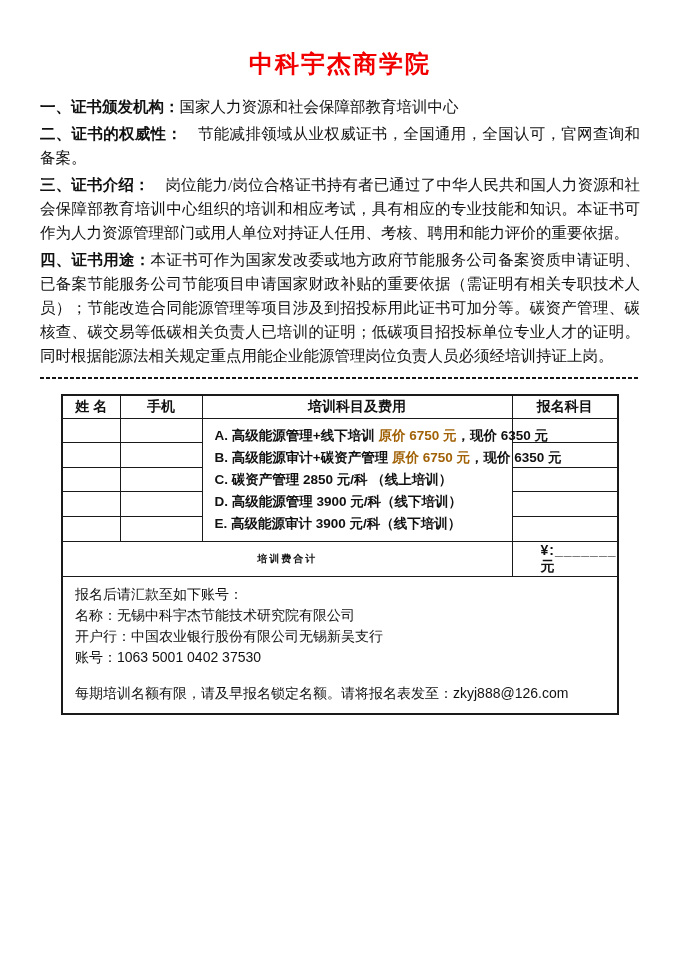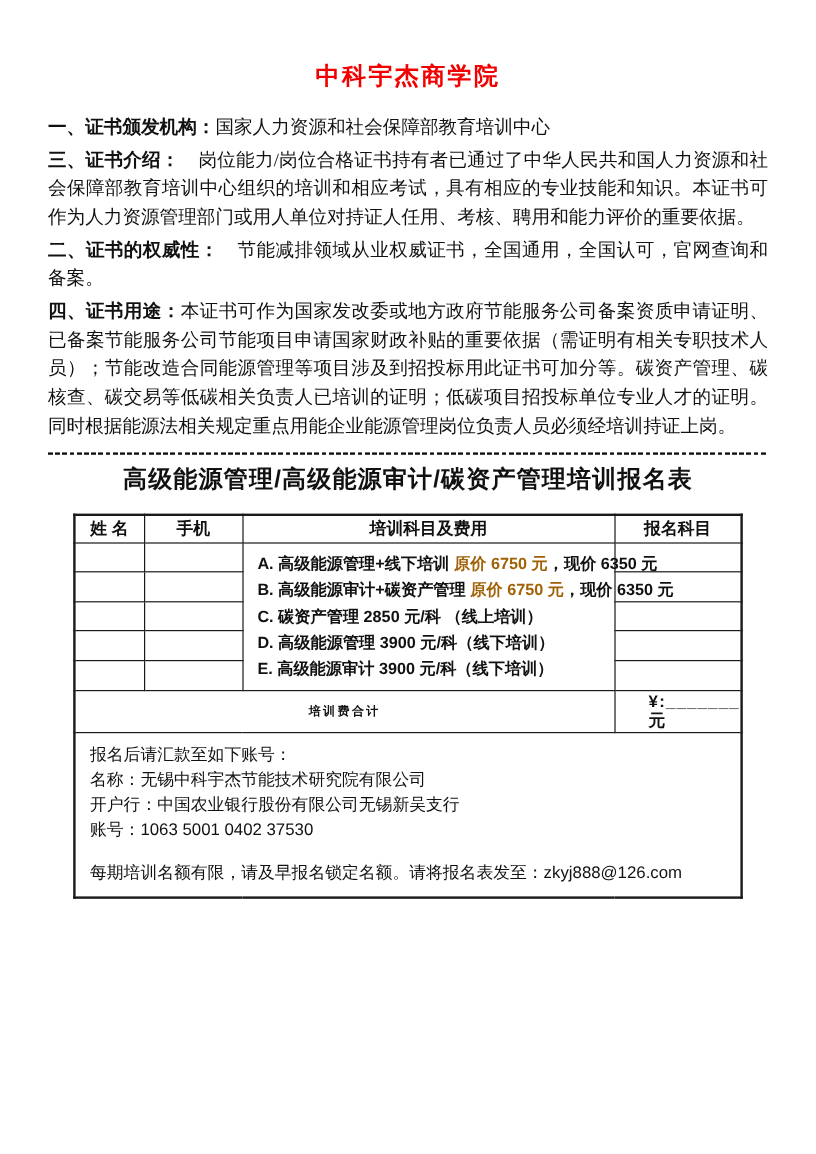--- a/index.html
+++ b/index.html
@@ -6,21 +6,21 @@
   html,body { background:#ffffff; }
   body {
     width:680px; height:962px; overflow:hidden;
     font-family:"Liberation Serif","DejaVu Serif",serif;
     color:#111;
   }
   .page { width:680px; height:962px; padding:48px 40px 0 40px; }
 
   .doc-title {
     text-align:center; color:#f20000; font-weight:bold;
-    font-size:20px; line-height:32px; letter-spacing:2px;
+    font-size:24px; line-height:32px; letter-spacing:2px;
   }
   .doc-subtitle {
     text-align:center; color:#f20000; font-weight:bold;
     font-size:17px; line-height:22px; margin-top:15px;
   }
 
   .sections { margin-top:15px; font-size:15.5px; line-height:24px; text-align:justify; }
   .para { margin-top:3px; }
   .para .lead { font-weight:bold; }
 
@@ -63,28 +63,27 @@
 </style>
 </head>
 <body>
 
 <div class="page">
 
   <div class="doc-title">中科宇杰商学院</div>
 
   <div class="sections">
     <div class="para"><span class="lead">一、证书颁发机构：</span><span>国家人力资源和社会保障部教育培训中心</span></div>
+    <div class="para"><span class="lead">二、证书的权威性：</span><span>　节能减排领域从业权威证书，全国通用，全国认可，官网查询和备案。</span></div>
     <div class="para"><span class="lead">三、证书介绍：</span><span>　岗位能力/岗位合格证书持有者已通过了中华人民共和国人力资源和社会保障部教育培训中心组织的培训和相应考试，具有相应的专业技能和知识。本证书可作为人力资源管理部门或用人单位对持证人任用、考核、聘用和能力评价的重要依据。</span></div>
-    <div class="para"><span class="lead">二、证书的权威性：</span><span>　节能减排领域从业权威证书，全国通用，全国认可，官网查询和备案。</span></div>
     <div class="para"><span class="lead">四、证书用途：</span><span>本证书可作为国家发改委或地方政府节能服务公司备案资质申请证明、已备案节能服务公司节能项目申请国家财政补贴的重要依据（需证明有相关专职技术人员）；节能改造合同能源管理等项目涉及到招投标用此证书可加分等。碳资产管理、碳核查、碳交易等低碳相关负责人已培训的证明；低碳项目招投标单位专业人才的证明。同时根据能源法相关规定重点用能企业能源管理岗位负责人员必须经培训持证上岗。</span></div>
   </div>
 
   <div class="separator"></div>
 
-  <div class="form-title">高级能源管理/高级能源审计/碳资产管理培训报名表</div>
 
   <table class="form-table">
     <colgroup>
       <col class="col-name">
         <col class="col-phone">
         <col class="col-course">
         <col class="col-subj">
     </colgroup>
     <tbody>
       <tr>

